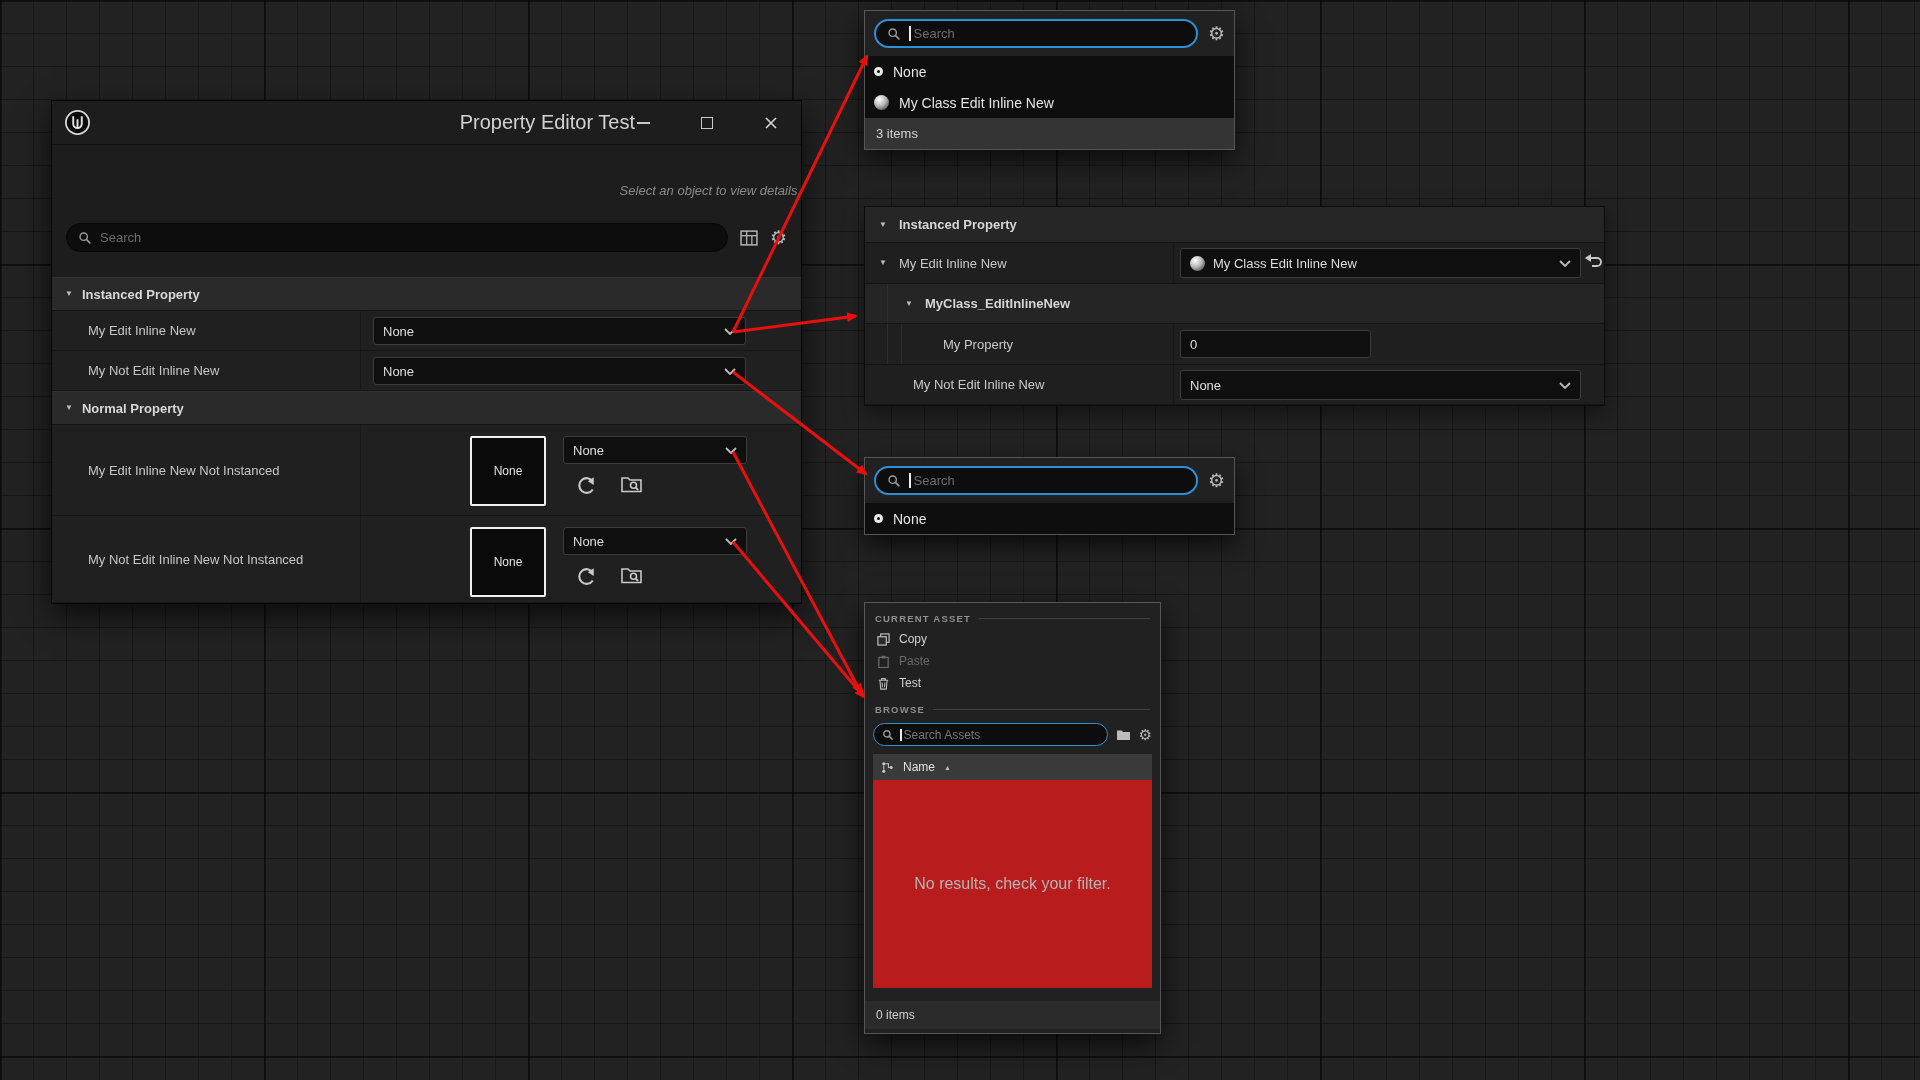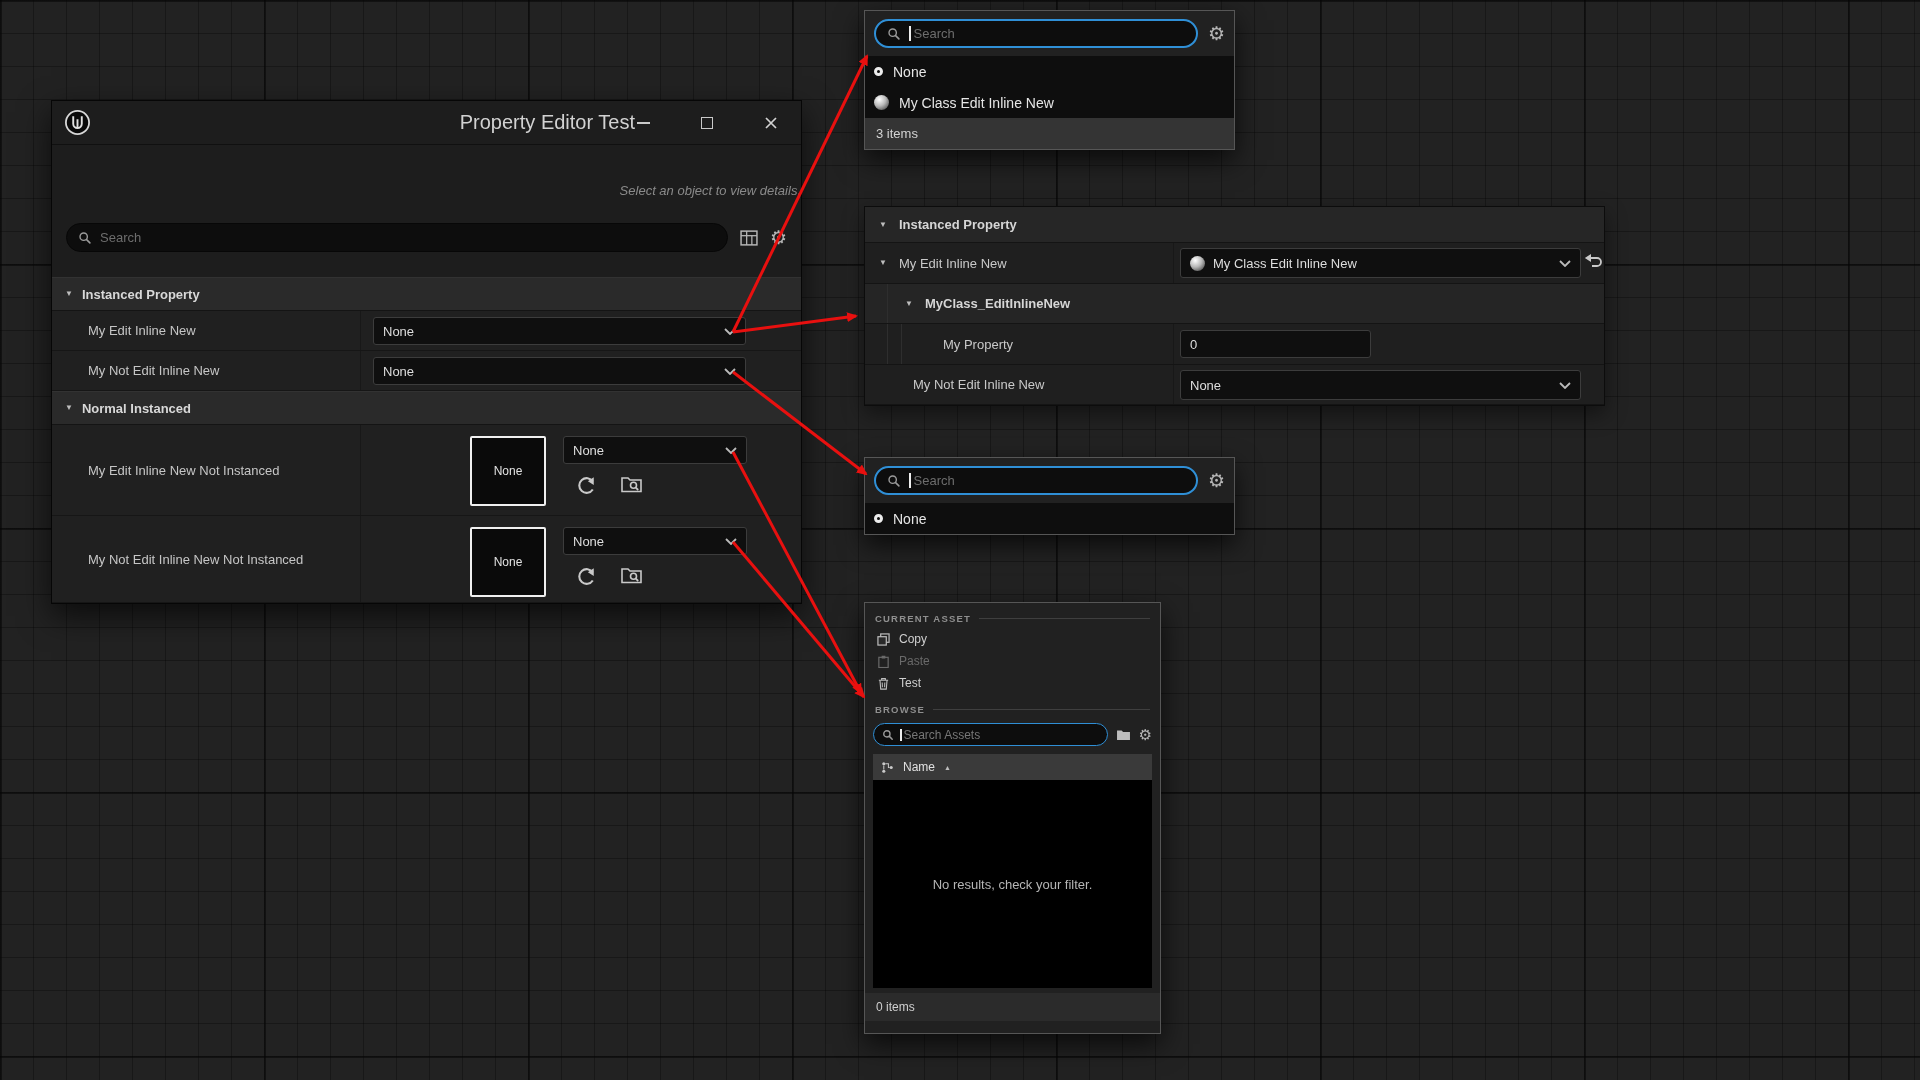--- a/index.html
+++ b/index.html
@@ -128,22 +128,22 @@
   .ap-item.disabled { color:#6a6a6a; }
   .ap-search { display:flex; align-items:center; gap:8px; padding:4px 8px 6px; }
   .ap-pill {
     flex:1; height:23px; background:#0d0d0d; border:1.5px solid var(--focus_blue,#2f8fd6); border-radius:12px;
     display:flex; align-items:center; gap:6px; padding:0 8px;
   }
   .ap-pill input { flex:1; background:transparent; border:none; outline:none; color:#dddddd; font-size:12px; font-family:"Liberation Sans",sans-serif; min-width:0; padding:0; }
   .ap-pill input::placeholder { color:#777777; }
   .ap-pill .caret { height:12px; margin-right:-4px; }
   .ap-colhead { margin:2px 8px 0; height:26px; background:#3a3a3a; display:flex; align-items:center; gap:9px; padding:0 8px; color:#e0e0e0; }
-  .ap-list { margin:0 8px; height:208px; background:#000000; display:grid; place-items:center; color:#b5b5b5; font-size:13px; }
-  .ap-footer { position:absolute; left:0; right:0; bottom:12px; height:28px; background:#2b2b2b; display:flex; align-items:center; padding:0 11px; color:#d0d0d0; }
+  .ap-list { margin:0 8px; height:208px; background:#b91c1c; display:grid; place-items:center; color:#b5b5b5; font-size:16px; }
+  .ap-footer { position:absolute; left:0; right:0; bottom:4px; height:28px; background:#2b2b2b; display:flex; align-items:center; padding:0 11px; color:#d0d0d0; }
 
   
   #arrows { position:absolute; left:0; top:0; z-index:40; pointer-events:none; }
   .arrow-line { stroke:var(--arrow_red,#e8100f); stroke-width:3; }
   .arrow-head { fill:var(--arrow_red,#e8100f); }
 </style>
 </head>
 <body>
 
 <div class="window">
@@ -221,21 +221,21 @@
       <span class="chev">
           <svg viewBox="0 0 12 7" width="12" height="7">
             <path d="M1 1 L6 6 L11 1" fill="none" stroke="#bbbbbb" stroke-width="1.8"></path>
           </svg>
         </span>
     </div>
   </div>
 
   <div class="sec-header">
     <span class="tri">▼</span>
-    <span>Normal Instanced</span>
+    <span>Normal Property</span>
   </div>
 
   <div class="prop-row tall1">
     <span class="prop-label">My Edit Inline New Not Instanced</span>
     <div class="thumb">
       <span>None</span>
     </div>
     <div class="combo normal-combo">
       <span>None</span>
       <span class="chev">

